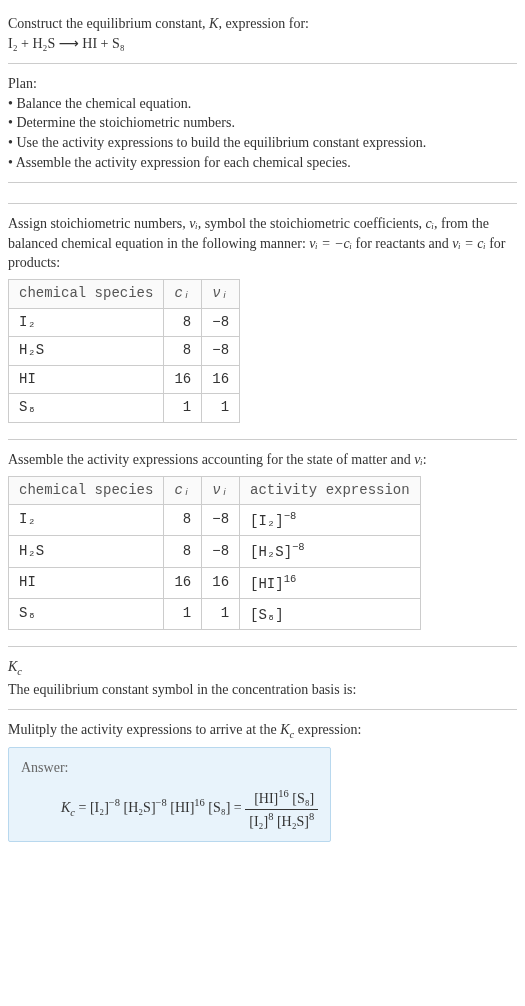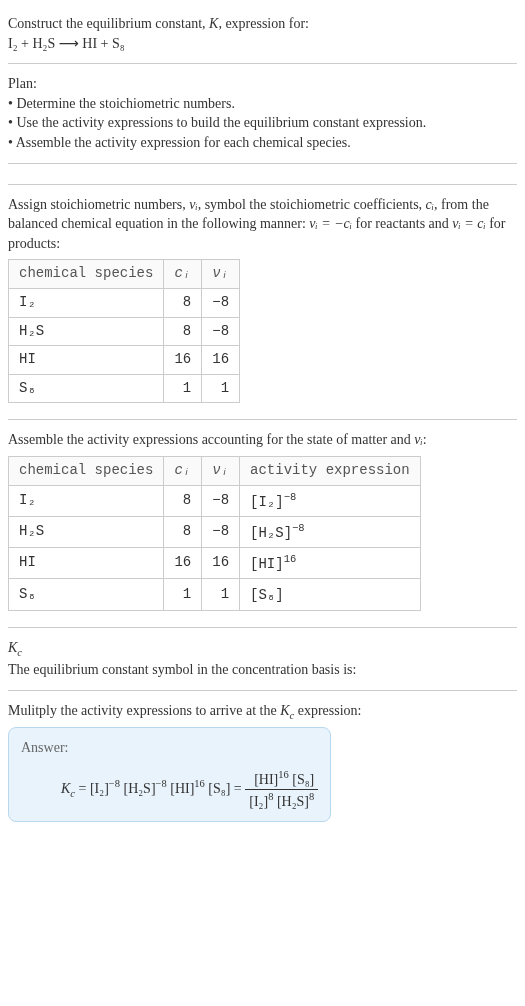--- a/index.html
+++ b/index.html
@@ -46,21 +46,21 @@
     th {
       background: #fafafa;
       color: #555;
     }
     td.num {
       text-align: right;
     }
     .answer-box {
       background: #e8f3fb;
       border: 1px solid #b8d8ee;
-      border-radius: 8px;
+      border-radius: 2px;
       padding: 10px 12px;
       display: inline-block;
       margin-top: 4px;
     }
     .answer-label {
       color: #666;
       margin-bottom: 10px;
     }
     .frac {
       display: inline-block;
@@ -85,20 +85,21 @@
 
 <div class="section">
   <span>Construct the equilibrium constant, </span><span class="italic">K</span><span>, expression for:</span><br>
   <span>I₂ + H₂S ⟶ HI + S₈</span>
 </div>
 
 <hr>
 
 <div class="section">
   <div>Plan:</div>
+  <div>• Balance the chemical equation.</div>
   <div>• Determine the stoichiometric numbers.</div>
   <div>• Use the activity expressions to build the equilibrium constant expression.</div>
   <div>• Assemble the activity expression for each chemical species.</div>
 </div>
 
 <hr>
 
 <div class="section">
 </div>
 

